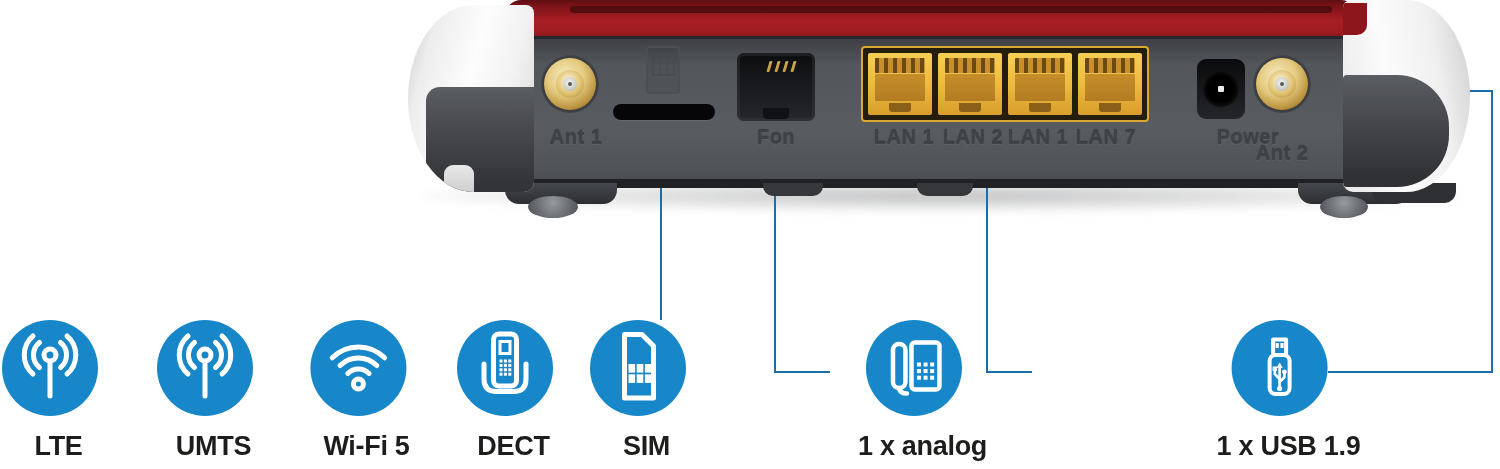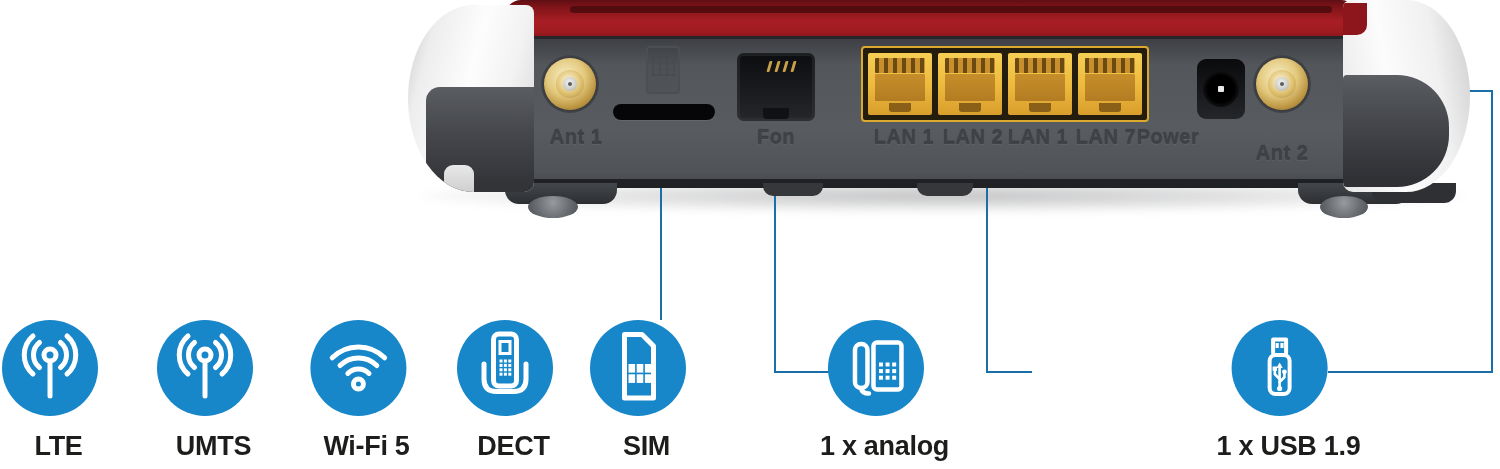--- a/index.html
+++ b/index.html
@@ -203,21 +203,21 @@
     <div class="pin"></div>
     <div class="dot"></div>
   </div>
 
   <div class="abs port-label" style="left:576px;top:126px;">Ant 1</div>
   <div class="abs port-label" style="left:776px;top:126px;">Fon</div>
   <div class="abs port-label" style="left:904px;top:126px;">LAN 1</div>
   <div class="abs port-label" style="left:973px;top:126px;">LAN 2</div>
   <div class="abs port-label" style="left:1038px;top:126px;">LAN 1</div>
   <div class="abs port-label" style="left:1106px;top:126px;">LAN 7</div>
-  <div class="abs port-label" style="left:1168px;top:126px;">Power</div>
+  <div class="abs port-label" style="left:1248px;top:126px;">Power</div>
   <div class="abs port-label" style="left:1282px;top:142px;">Ant 2</div>
 
   <div class="abs feature" style="left:50px;">
     <div class="fcircle">
       <svg viewBox="0 0 96 96" width="96" height="96">
         <g fill="none" stroke="#fff" stroke-width="5" stroke-linecap="round">
           <circle cx="48" cy="35" r="6"></circle>
             <path d="M48 44 V76"></path>
           <path d="M37.5 22.5 A16 16 0 0 0 37.5 47.5"></path>
             <path d="M58.5 22.5 A16 16 0 0 1 58.5 47.5"></path>
@@ -296,21 +296,21 @@
             <rect x="54.9" y="44" width="6.6" height="8.6"></rect>
           <rect x="38.5" y="54.3" width="6.6" height="8.6"></rect>
             <rect x="46.7" y="54.3" width="6.6" height="8.6"></rect>
             <rect x="54.9" y="54.3" width="6.6" height="8.6"></rect>
         </g>
       </svg>
     </div>
     <div class="flabel">SIM</div>
   </div>
 
-  <div class="abs feature" style="left:876px;">
+  <div class="abs feature" style="left:914px;">
     <div class="fcircle">
       <svg viewBox="0 0 96 96" width="96" height="96">
         <g fill="none" stroke="#fff" stroke-width="4.5" stroke-linecap="round" stroke-linejoin="round">
           <rect x="27" y="24" width="12.5" height="44" rx="6"></rect>
           <path d="M33 68 Q34 73.5 41 73.5"></path>
           <rect x="45.5" y="22.5" width="28" height="47" rx="3.5"></rect>
         </g>
         <g fill="#fff">
           <rect x="51" y="42.5" width="4" height="4"></rect>
             <rect x="57.6" y="42.5" width="4" height="4"></rect>

